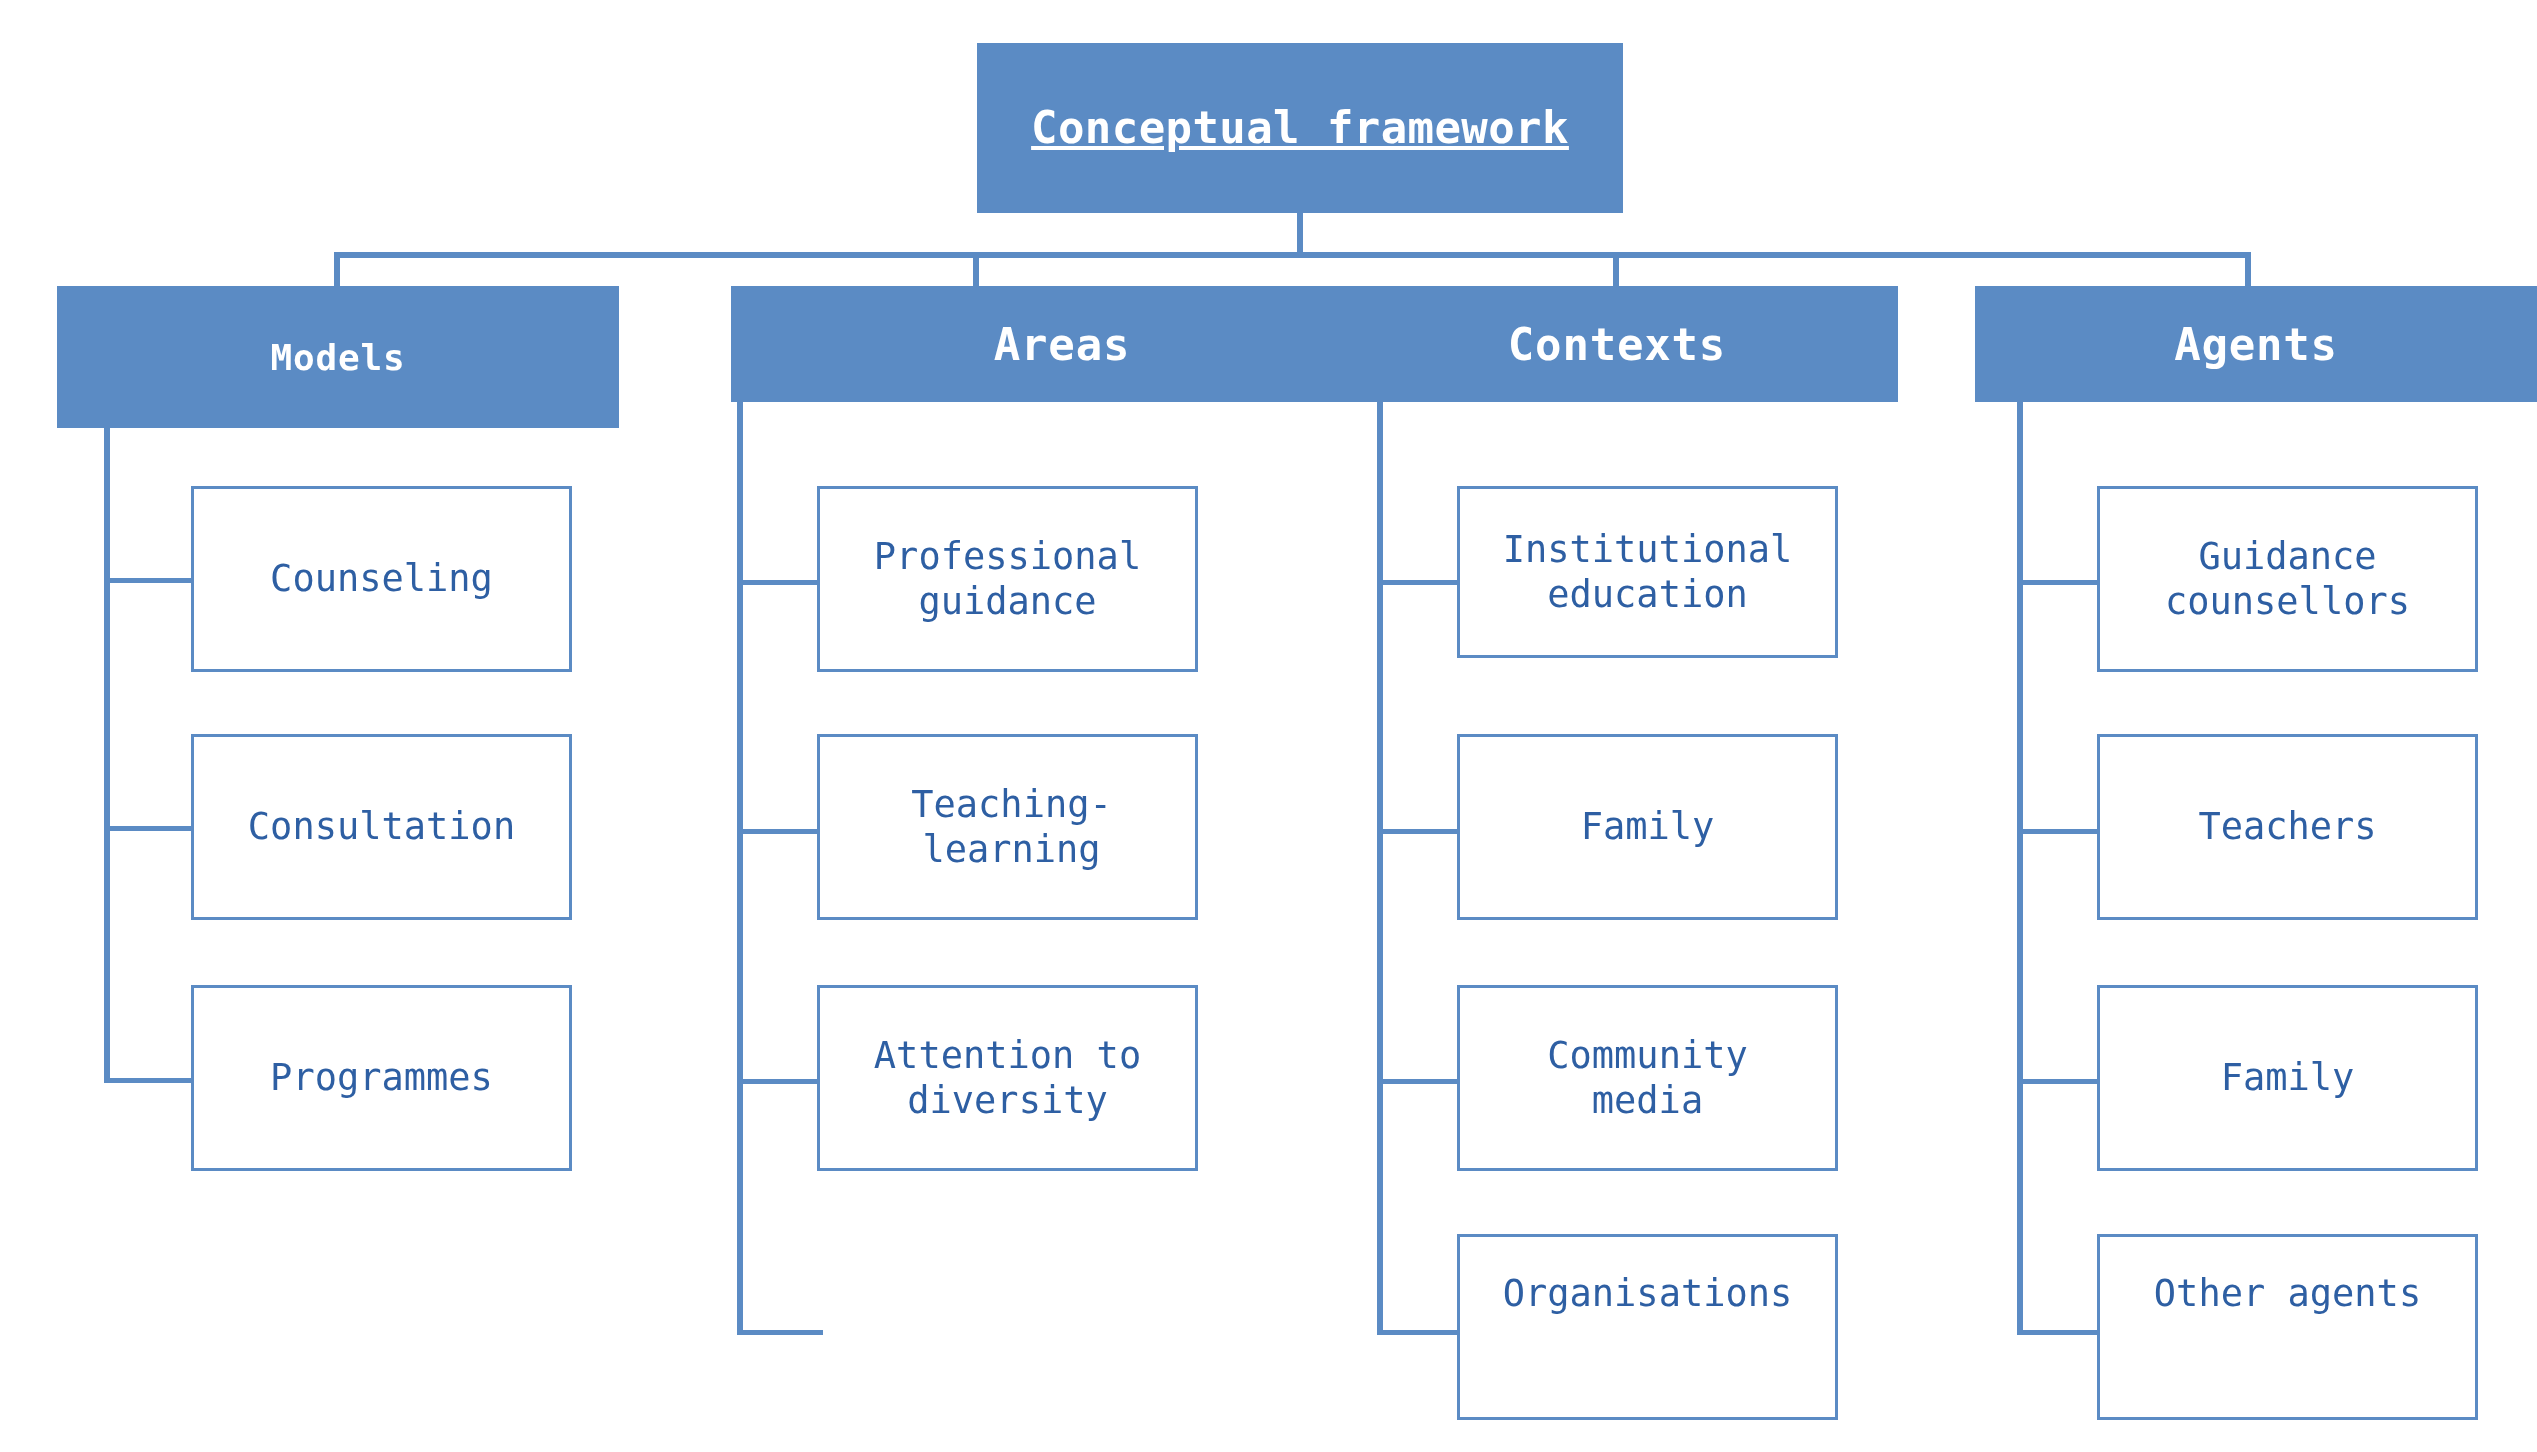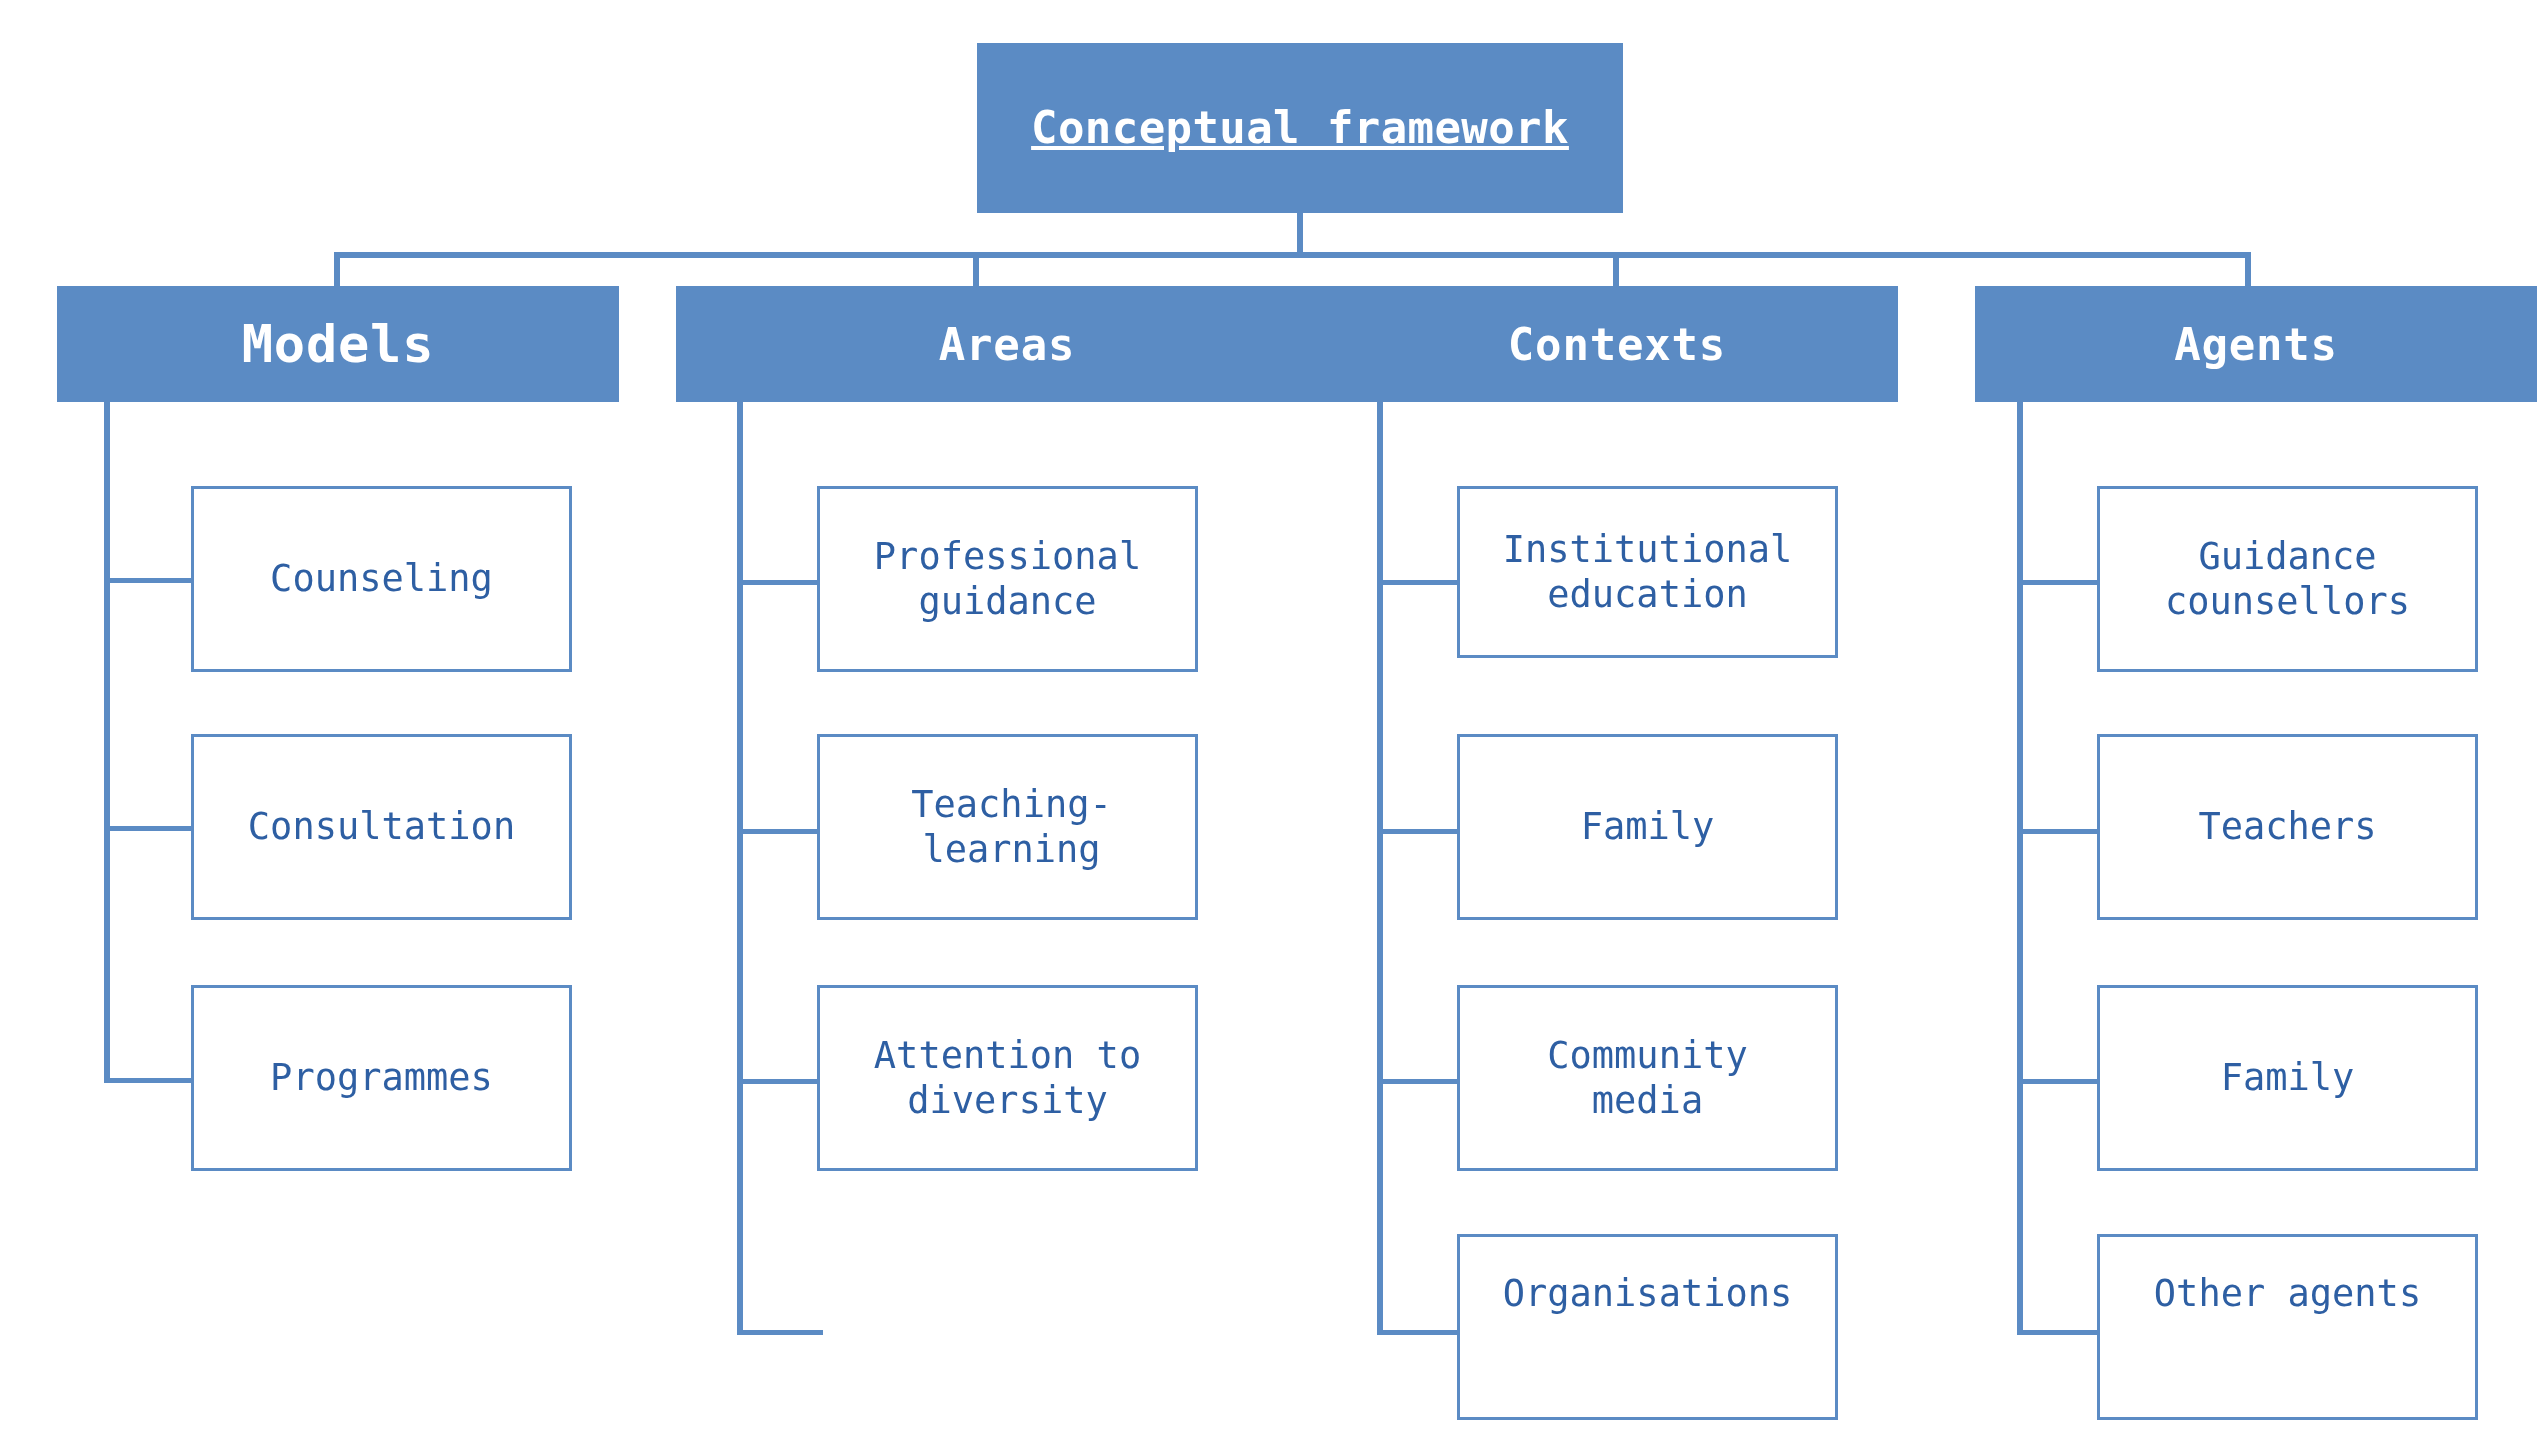--- a/index.html
+++ b/index.html
@@ -80,23 +80,23 @@
 framework</div>
 
   <div class="conn v" style="left:1297px; top:213px; width:6.1px; height:43px;"></div>
   <div class="conn h" style="left:334px; top:252px; width:1916px; height:6.1px;"></div>
 
   <div class="conn v" style="left:334px; top:252px; width:6.1px; height:34px;"></div>
   <div class="conn v" style="left:973px; top:252px; width:6.1px; height:34px;"></div>
   <div class="conn v" style="left:1613px; top:252px; width:6.1px; height:34px;"></div>
   <div class="conn v" style="left:2245px; top:252px; width:6.1px; height:34px;"></div>
 
-  <div class="cat-box" style="left:57px; top:286px; width:562px; height:116px; font-size:52px;">Models</div>
+  <div class="cat-box" style="left:57px; top:286px; width:562px; height:142px; font-size:36px;">Models</div>
 
-  <div class="cat-box" style="left:676px; top:286px; width:662px; height:116px; font-size:44px;">Areas</div>
+  <div class="cat-box" style="left:731px; top:286px; width:662px; height:116px; font-size:44px;">Areas</div>
 
   <div class="cat-box" style="left:1336px; top:286px; width:562px; height:116px; font-size:44px;">Contexts</div>
 
   <div class="cat-box" style="left:1975px; top:286px; width:562px; height:116px; font-size:44px;">Agents</div>
 
   <div class="conn v" style="left:104px; top:402px; width:6.1px; height:681px;"></div>
   <div class="conn h" style="left:104px; top:578px; width:92px; height:5.4px;"></div>
   <div class="conn h" style="left:104px; top:826px; width:92px; height:5.4px;"></div>
   <div class="conn h" style="left:104px; top:1078px; width:92px; height:5.4px;"></div>
 

